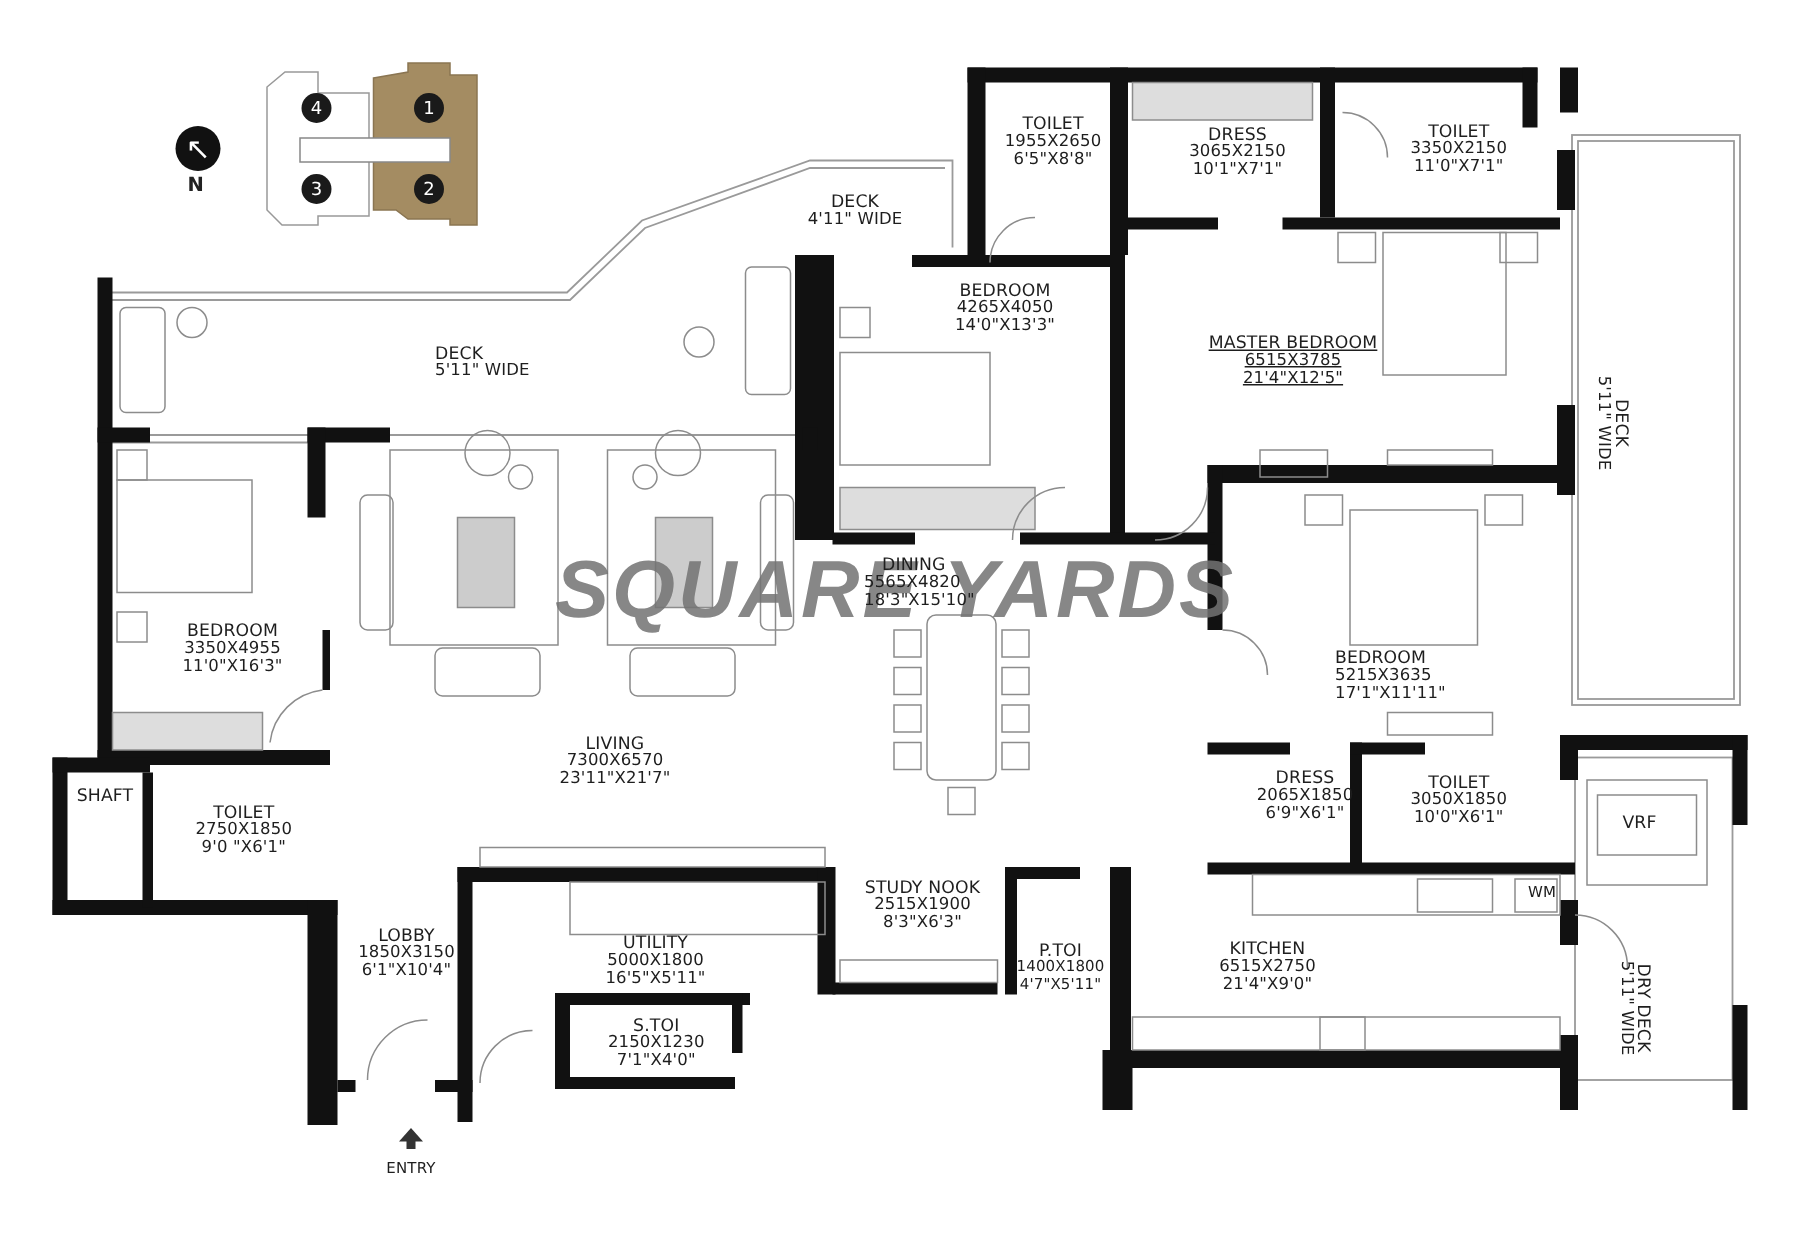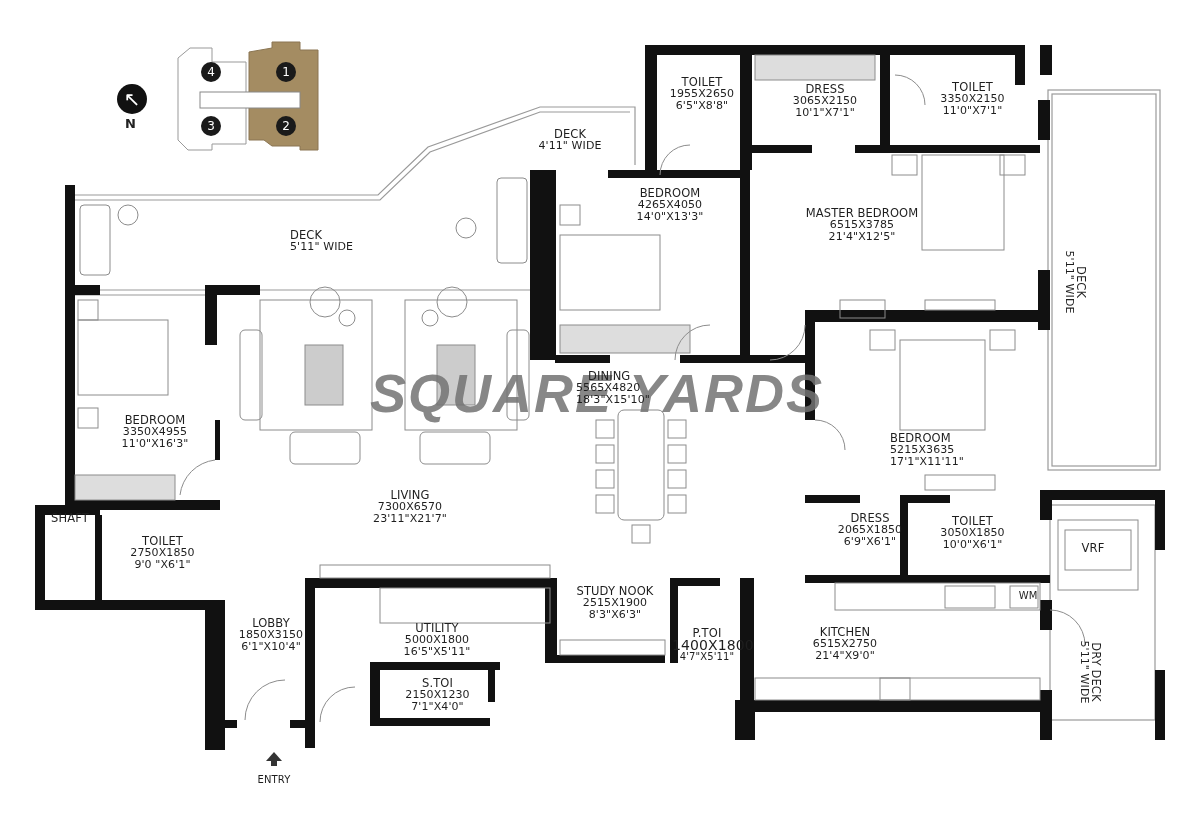--- a/index.html
+++ b/index.html
@@ -210,21 +210,21 @@
 </div>
 <div class="lbl" style="left:520px;top:128px;width:100px;">
   <span class="name">DECK</span>
   <span class="dim">4'11" WIDE</span>
 </div>
 <div class="lbl" style="left:620px;top:187px;width:100px;">
   <span class="name">BEDROOM</span>
   <span class="dim">4265X4050</span>
   <span class="dim">14'0"X13'3"</span>
 </div>
-<div class="lbl" style="left:792px;top:207px;width:140px;">
+<div class="lbl" style="left:792px;top:222px;width:140px;text-decoration:underline;">
   <span class="name">MASTER BEDROOM</span>
   <span class="dim">6515X3785</span>
   <span class="dim">21'4"X12'5"</span>
 </div>
 <div class="lbl" style="left:290px;top:229px;width:90px;text-align:left;">
   <span class="name">DECK</span>
   <span class="dim">5'11" WIDE</span>
 </div>
 <div class="lbl rot" style="left:1030px;top:270px;width:90px;">
   <span class="name">DECK</span>
@@ -243,21 +243,21 @@
 <div class="lbl" style="left:890px;top:432px;width:95px;text-align:left;">
   <span class="name">BEDROOM</span>
   <span class="dim">5215X3635</span>
   <span class="dim">17'1"X11'11"</span>
 </div>
 <div class="lbl" style="left:360px;top:475px;width:100px;margin-top:14px;">
   <span class="name">LIVING</span>
   <span class="dim">7300X6570</span>
   <span class="dim">23'11"X21'7"</span>
 </div>
-<div class="lbl" style="left:45px;top:512px;width:50px;">
+<div class="lbl" style="left:45px;top:524px;width:50px;">
   <span class="name">SHAFT</span>
 </div>
 <div class="lbl" style="left:120px;top:535px;width:85px;">
   <span class="name">TOILET</span>
   <span class="dim">2750X1850</span>
   <span class="dim">9'0 "X6'1"</span>
 </div>
 <div class="lbl" style="left:830px;top:512px;width:80px;">
   <span class="name">DRESS</span>
   <span class="dim">2065X1850</span>
@@ -274,21 +274,21 @@
 <div class="lbl" style="left:1013px;top:590px;width:30px;">
   <span class="name" style="font-size:10px;">WM</span>
 </div>
 <div class="lbl" style="left:560px;top:585px;width:110px;text-align:center;">
   <span class="name">STUDY NOOK</span>
   <span class="dim">2515X1900</span>
   <span class="dim">8'3"X6'3"</span>
 </div>
 <div class="lbl" style="left:672px;top:627px;width:70px;">
   <span class="name">P.TOI</span>
-  <span class="dim" style="font-size:14px;">1400X1800</span>
+  <span class="dim" style="font-size:10px;">1400X1800</span>
   <span class="dim" style="font-size:10px;">4'7"X5'11"</span>
 </div>
 <div class="lbl" style="left:225px;top:617px;width:92px;">
   <span class="name">LOBBY</span>
   <span class="dim">1850X3150</span>
   <span class="dim">6'1"X10'4"</span>
 </div>
 <div class="lbl" style="left:387px;top:622px;width:100px;">
   <span class="name">UTILITY</span>
   <span class="dim">5000X1800</span>

